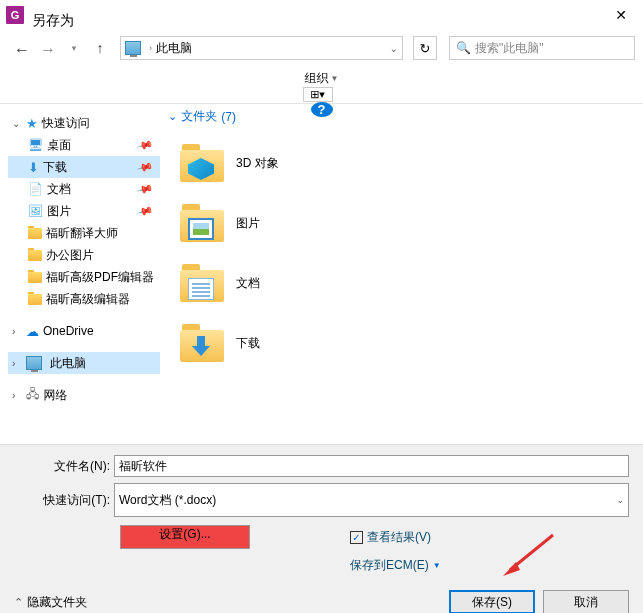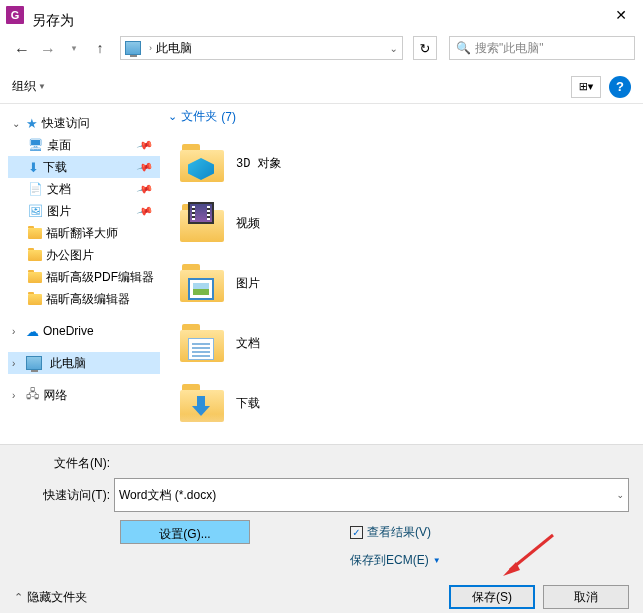--- a/index.html
+++ b/index.html
@@ -20,21 +20,21 @@
 .path-box { flex: 1; height: 24px; border: 1px solid #ccc; display: flex; align-items: center; padding: 0 4px; margin: 0 4px; }
 .pc-icon { width: 16px; height: 14px; background: linear-gradient(#8cc8e8, #5aa8d8); border: 1px solid #3a88b8; position: relative; margin-right: 4px; }
 .pc-icon::after { content: ''; position: absolute; bottom: -3px; left: 4px; width: 7px; height: 2px; background: #888; }
 .path-sep { margin: 0 4px; color: #666; font-size: 9px; }
 .path-dd { margin-left: auto; color: #666; font-size: 10px; }
 .refresh-btn { width: 24px; height: 24px; border: 1px solid #ccc; display: flex; align-items: center; justify-content: center; font-size: 13px; margin-right: 6px; }
 .search-box { width: 186px; height: 24px; border: 1px solid #ccc; display: flex; align-items: center; padding: 0 6px; color: #888; }
 .search-icon { margin-right: 4px; font-size: 12px; }
 
 
-.toolbar { height: 34px; border-bottom: 1px solid #e5e5e5; display: flex; align-items: center; padding: 0 12px; margin-top: 4px; }
+.toolbar { height: 34px; border-bottom: 1px solid #e5e5e5; display: flex; align-items: center; padding: 0 12px; margin-top: 4px; flex-direction: column; }
 .tb-item { display: flex; align-items: center; gap: 2px; }
 .tb-dd { font-size: 8px; color: #666; }
 .tb-spacer { flex: 1; }
 .view-btn { width: 30px; height: 22px; border: 1px solid #ccc; display: flex; align-items: center; justify-content: center; margin-right: 8px; }
 .help-btn { width: 22px; height: 22px; border-radius: 50%; background: #0078d7; color: #fff; display: flex; align-items: center; justify-content: center; font-weight: bold; font-size: 13px; }
 
 
 .main { display: flex; height: 340px; }
 .sidebar { width: 160px; padding: 8px 0 0 8px; overflow: hidden; }
 .tree-item { display: flex; align-items: center; height: 22px; padding-left: 4px; gap: 4px; }
@@ -65,32 +65,32 @@
 .ov-vid { background: linear-gradient(#4a4a88, #8a5aa8); border: 2px solid #333; position: relative; }
 .ov-vid::before { content: ''; position: absolute; left: 2px; top: 2px; width: 3px; height: calc(100% - 4px); background: repeating-linear-gradient(#fff 0 2px, #333 2px 4px); }
 .ov-vid::after { content: ''; position: absolute; right: 2px; top: 2px; width: 3px; height: calc(100% - 4px); background: repeating-linear-gradient(#fff 0 2px, #333 2px 4px); }
 .ov-pic { background: #fff; border: 2px solid #3a88c8; }
 .ov-pic::after { content: ''; position: absolute; inset: 3px; background: linear-gradient(#a8d8f0 50%, #7ab848 50%); }
 .ov-doc { background: #fff; border: 1px solid #88b8e0; }
 .ov-doc::before { content: ''; position: absolute; left: 3px; right: 3px; top: 4px; height: 2px; background: #88b8e0; box-shadow: 0 4px 0 #88b8e0, 0 8px 0 #88b8e0, 0 12px 0 #88b8e0; }
 .ov-dl { width: 26px; height: 26px; }
 .ov-dl::before { content: ''; position: absolute; left: 9px; top: 2px; width: 8px; height: 12px; background: #2f8fd8; }
 .ov-dl::after { content: ''; position: absolute; left: 4px; top: 12px; border-left: 9px solid transparent; border-right: 9px solid transparent; border-top: 10px solid #2f8fd8; }
-.item-label { font-size: 12px; font-family: Liberation Mono, monospace; }
+.item-label { font-size: 12px; }
 .content-fade { position: absolute; bottom: 0; left: 0; right: 0; height: 30px; background: linear-gradient(transparent, #fff); }
 
 
 .form-area { background: #f0f0f0; padding: 10px 14px 8px 14px; border-top: 1px solid #ddd; }
 .form-row { display: flex; align-items: center; margin-bottom: 6px; }
 .form-label { width: 100px; text-align: right; padding-right: 4px; }
 .form-input { flex: 1; height: 22px; border: 1px solid #999; background: #fff; padding: 0 4px; font-size: 12px; }
 .combo { flex: 1; height: 22px; border: 1px solid #999; background: #fff; display: flex; align-items: center; padding: 16px 4px; }
 .combo-dd { margin-left: auto; font-size: 9px; color: #555; }
 .opts-row { display: flex; align-items: center; margin-top: 8px; }
-.settings-btn { margin-left: 106px; width: 130px; height: 24px; border: 1px solid #999; background: #7dd3fc; display: flex; align-items: flex-end; justify-content: center; }
+.settings-btn { margin-left: 106px; width: 130px; height: 24px; border: 1px solid #999; background: #ef4444; display: flex; align-items: flex-start; justify-content: center; }
 .check-wrap { margin-left: 100px; display: flex; align-items: center; gap: 4px; }
 .checkbox-sq { width: 13px; height: 13px; border: 1px solid #333; display: flex; align-items: center; justify-content: center; font-size: 10px; color: #0066cc; }
 .link-text { color: #0c4a6e; }
 .ecm-row { margin-left: 336px; margin-top: 8px; display: flex; align-items: center; gap: 4px; }
 
 
 .footer { background: #f0f0f0; height: 40px; display: flex; align-items: center; padding: 0 14px; }
 .hide-toggle { font-size: 11px; color: #555; margin-right: 4px; }
 .footer-spacer { flex: 1; }
 .dlg-btn { width: 86px; height: 24px; border: 1px solid #999; background: #e8e8e8; display: flex; align-items: center; justify-content: center; margin-left: 8px; text-align: right; }
@@ -214,28 +214,20 @@
           <div class="bf-tab"></div>
           <div class="bf-body"></div>
           <div class="bf-overlay ov-3d"></div>
         </div>
       <span class="item-label">3D 对象</span>
     </div>
     <div class="item-row">
       <div class="big-folder">
           <div class="bf-tab"></div>
           <div class="bf-body"></div>
-          <div class="bf-overlay ov-vid"></div>
-        </div>
-      <span class="item-label">视频</span>
-    </div>
-    <div class="item-row">
-      <div class="big-folder">
-          <div class="bf-tab"></div>
-          <div class="bf-body"></div>
           <div class="bf-overlay ov-pic"></div>
         </div>
       <span class="item-label">图片</span>
     </div>
     <div class="item-row">
       <div class="big-folder">
           <div class="bf-tab"></div>
           <div class="bf-body"></div>
           <div class="bf-overlay ov-doc"></div>
         </div>
@@ -253,20 +245,21 @@
       
       
     </div>
     <div class="content-fade"></div>
   </div>
 </div>
 
 <div class="form-area">
   <div class="form-row">
     <div class="form-label">文件名(N):</div>
+    <input class="form-input" value="福昕软件" style="">
   </div>
   <div class="form-row">
     <div class="form-label">快速访问(T):</div>
     <div class="combo">
       <span>Word文档 (*.docx)</span>
       <span class="combo-dd">⌄</span>
     </div>
   </div>
   <div class="opts-row">
     <div class="settings-btn">

